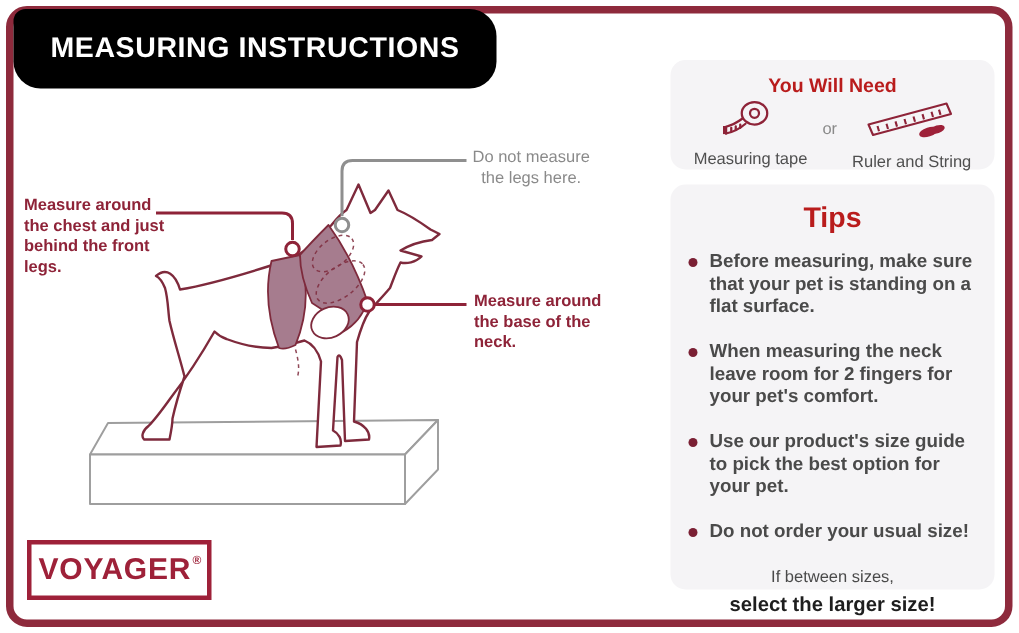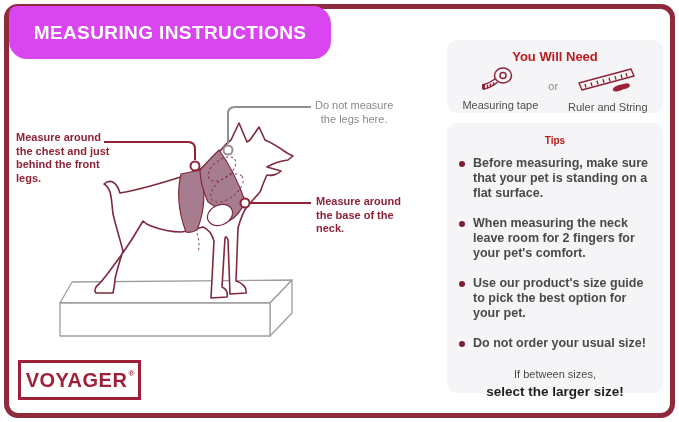--- a/index.html
+++ b/index.html
@@ -6,21 +6,21 @@
   #stage{
     position:relative;width:679px;height:422px;background:#fff;overflow:hidden;
     font-family:"Liberation Sans", sans-serif;
   }
   .frame{
     position:absolute;left:4px;top:4px;right:4px;bottom:4px;
     border:5px solid #8E2A3C;border-radius:14px;pointer-events:none;
   }
   .banner{
     position:absolute;left:9px;top:6px;width:322px;height:53px;
-    background:#d946ef;border-radius:8px 18px 18px 18px;
+    background:#000000;border-radius:8px 18px 18px 18px;
     display:flex;align-items:center;justify-content:center;
   }
   .banner span{
     color:#fff;font-size:19px;font-weight:700;letter-spacing:.4px;
   }
   
   .ann{position:absolute;font-size:11px;line-height:13.5px;font-weight:600;}
   .ann div{white-space:nowrap;}
   #ann-chest{left:16px;top:131px;color:#8E2338;}
   #ann-neckwarn{left:315px;top:99px;color:#8A8A8A;font-weight:500;text-align:center;}
@@ -34,21 +34,21 @@
     display:flex;align-items:center;justify-content:center;
   }
   .logo-box .txt{color:#9E2139;font-size:20px;font-weight:800;letter-spacing:.5px;}
   .logo-box .reg{color:#9E2139;font-size:8px;font-weight:700;vertical-align:top;position:relative;top:-7px;left:1px;}
   
   .card{position:absolute;left:447px;width:216px;background:#F5F4F6;border-radius:10px;box-sizing:border-box;}
   #card-need{top:40px;height:73px;}
   #card-tips{top:123px;height:270px;padding:0 12px;}
   .card-title{color:#b91c1c;font-weight:700;text-align:center;}
   #card-need .card-title{font-size:13px;margin-top:9px;}
-  #card-tips .card-title{font-size:10px;margin-top:12px;}
+  #card-tips .card-title{font-size:19px;margin-top:12px;}
   .need-row{display:flex;align-items:flex-start;justify-content:center;gap:10px;margin-top:2px;}
   .need-item{display:flex;flex-direction:column;align-items:center;justify-content:center;}
   .need-item .lbl{font-size:11px;color:#4F4F4F;margin-top:1px;white-space:nowrap;}
   .or{font-size:11px;color:#8A8A8A;margin-top:14px;}
   .tips-list{margin:10px 0 0 0;padding:0;list-style:none;font-weight:bold;}
   .tips-list li{display:flex;gap:8px;margin-bottom:15px;}
   .bullet{width:6px;height:6px;border-radius:50%;background:#7A1F33;flex:0 0 6px;margin-top:5px;}
   .tip-text{font-size:12.5px;line-height:15px;color:#4A4A4A;}
   .tips-footer{text-align:center;margin-top:9px;}
   .tips-footer .l1{font-size:11px;color:#4A4A4A;line-height:17px;}

